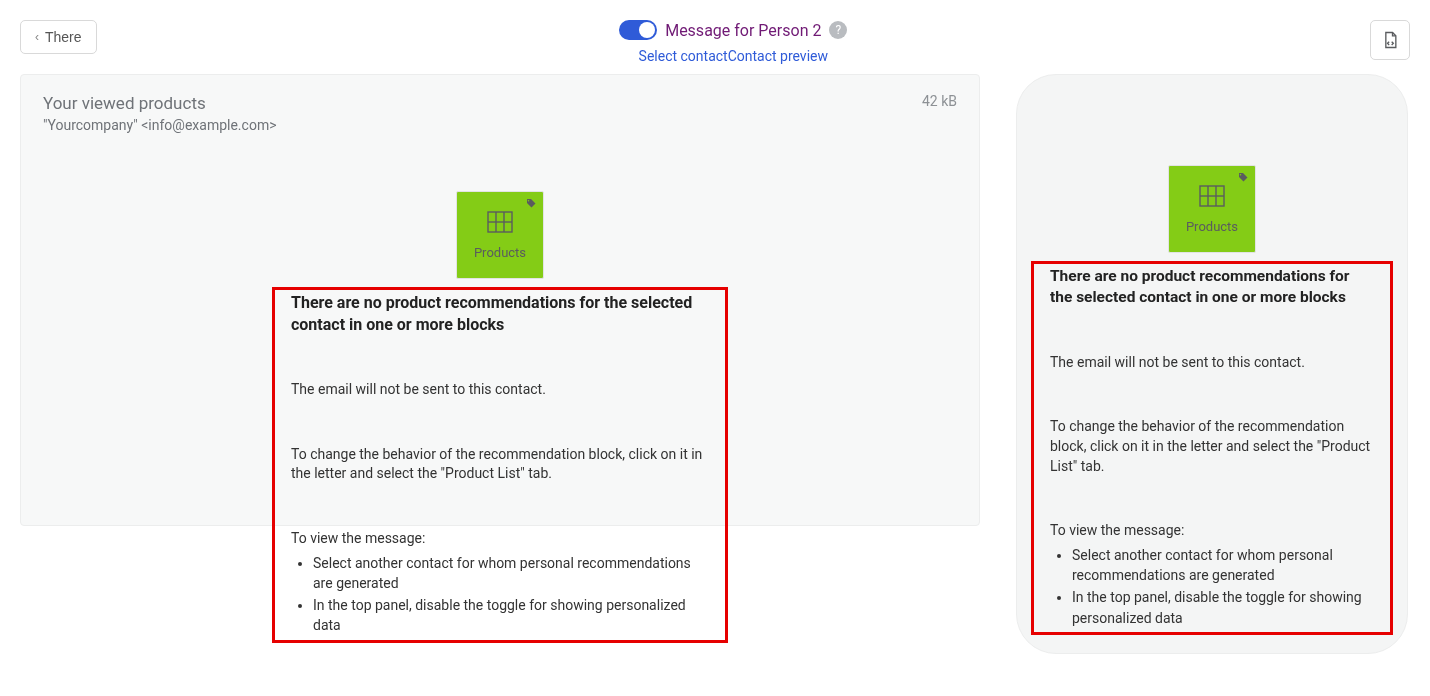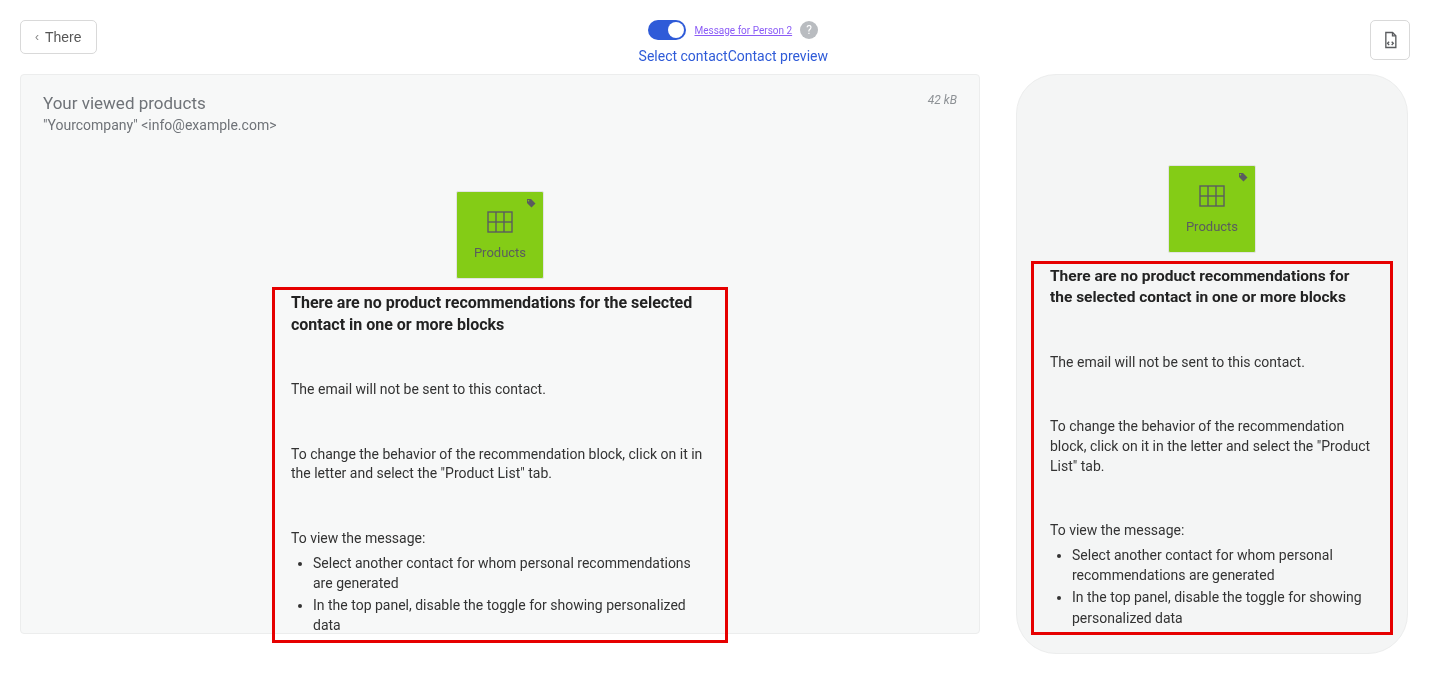--- a/index.html
+++ b/index.html
@@ -58,23 +58,22 @@
       content: "";
       position: absolute;
       right: 2px;
       top: 2px;
       width: 16px;
       height: 16px;
       background: #fff;
       border-radius: 50%;
     }
     .toggle-label {
-      font-size: 10px;
-      color: #8b5cf6;
-      text-decoration: underline;
+      font-size: 16px;
+      color: #701a75;
     }
     .help-dot {
       width: 18px;
       height: 18px;
       border-radius: 50%;
       background: #b9bcc0;
       color: #fff;
       font-size: 12px;
       display: inline-flex;
       align-items: center;
@@ -106,41 +105,40 @@
       display: flex;
       gap: 36px;
       padding: 0 20px;
     }
     
     .panel-left {
       flex: 0 0 960px;
       background: #f7f8f8;
       border: 1px solid #eceded;
       border-radius: 4px;
-      height: 560px;
+      height: 452px;
       padding: 18px 22px;
       position: relative;
     }
     .panel-left-header {
       display: flex;
       justify-content: space-between;
       align-items: flex-start;
     }
     .subject {
       font-size: 17px;
       color: #6f7378;
       margin-bottom: 4px;
     }
     .from {
       font-size: 14px;
       color: #6f7378;
     }
     .size {
-      font-size: 12px;
-      font-style: italic;
+      font-size: 14px;
       color: #8d9195;
     }
     
     .products-card {
       width: 88px;
       height: 88px;
       background: #84cc16;
       border: 1px solid #e2e3e4;
       border-radius: 2px;
       display: flex;

